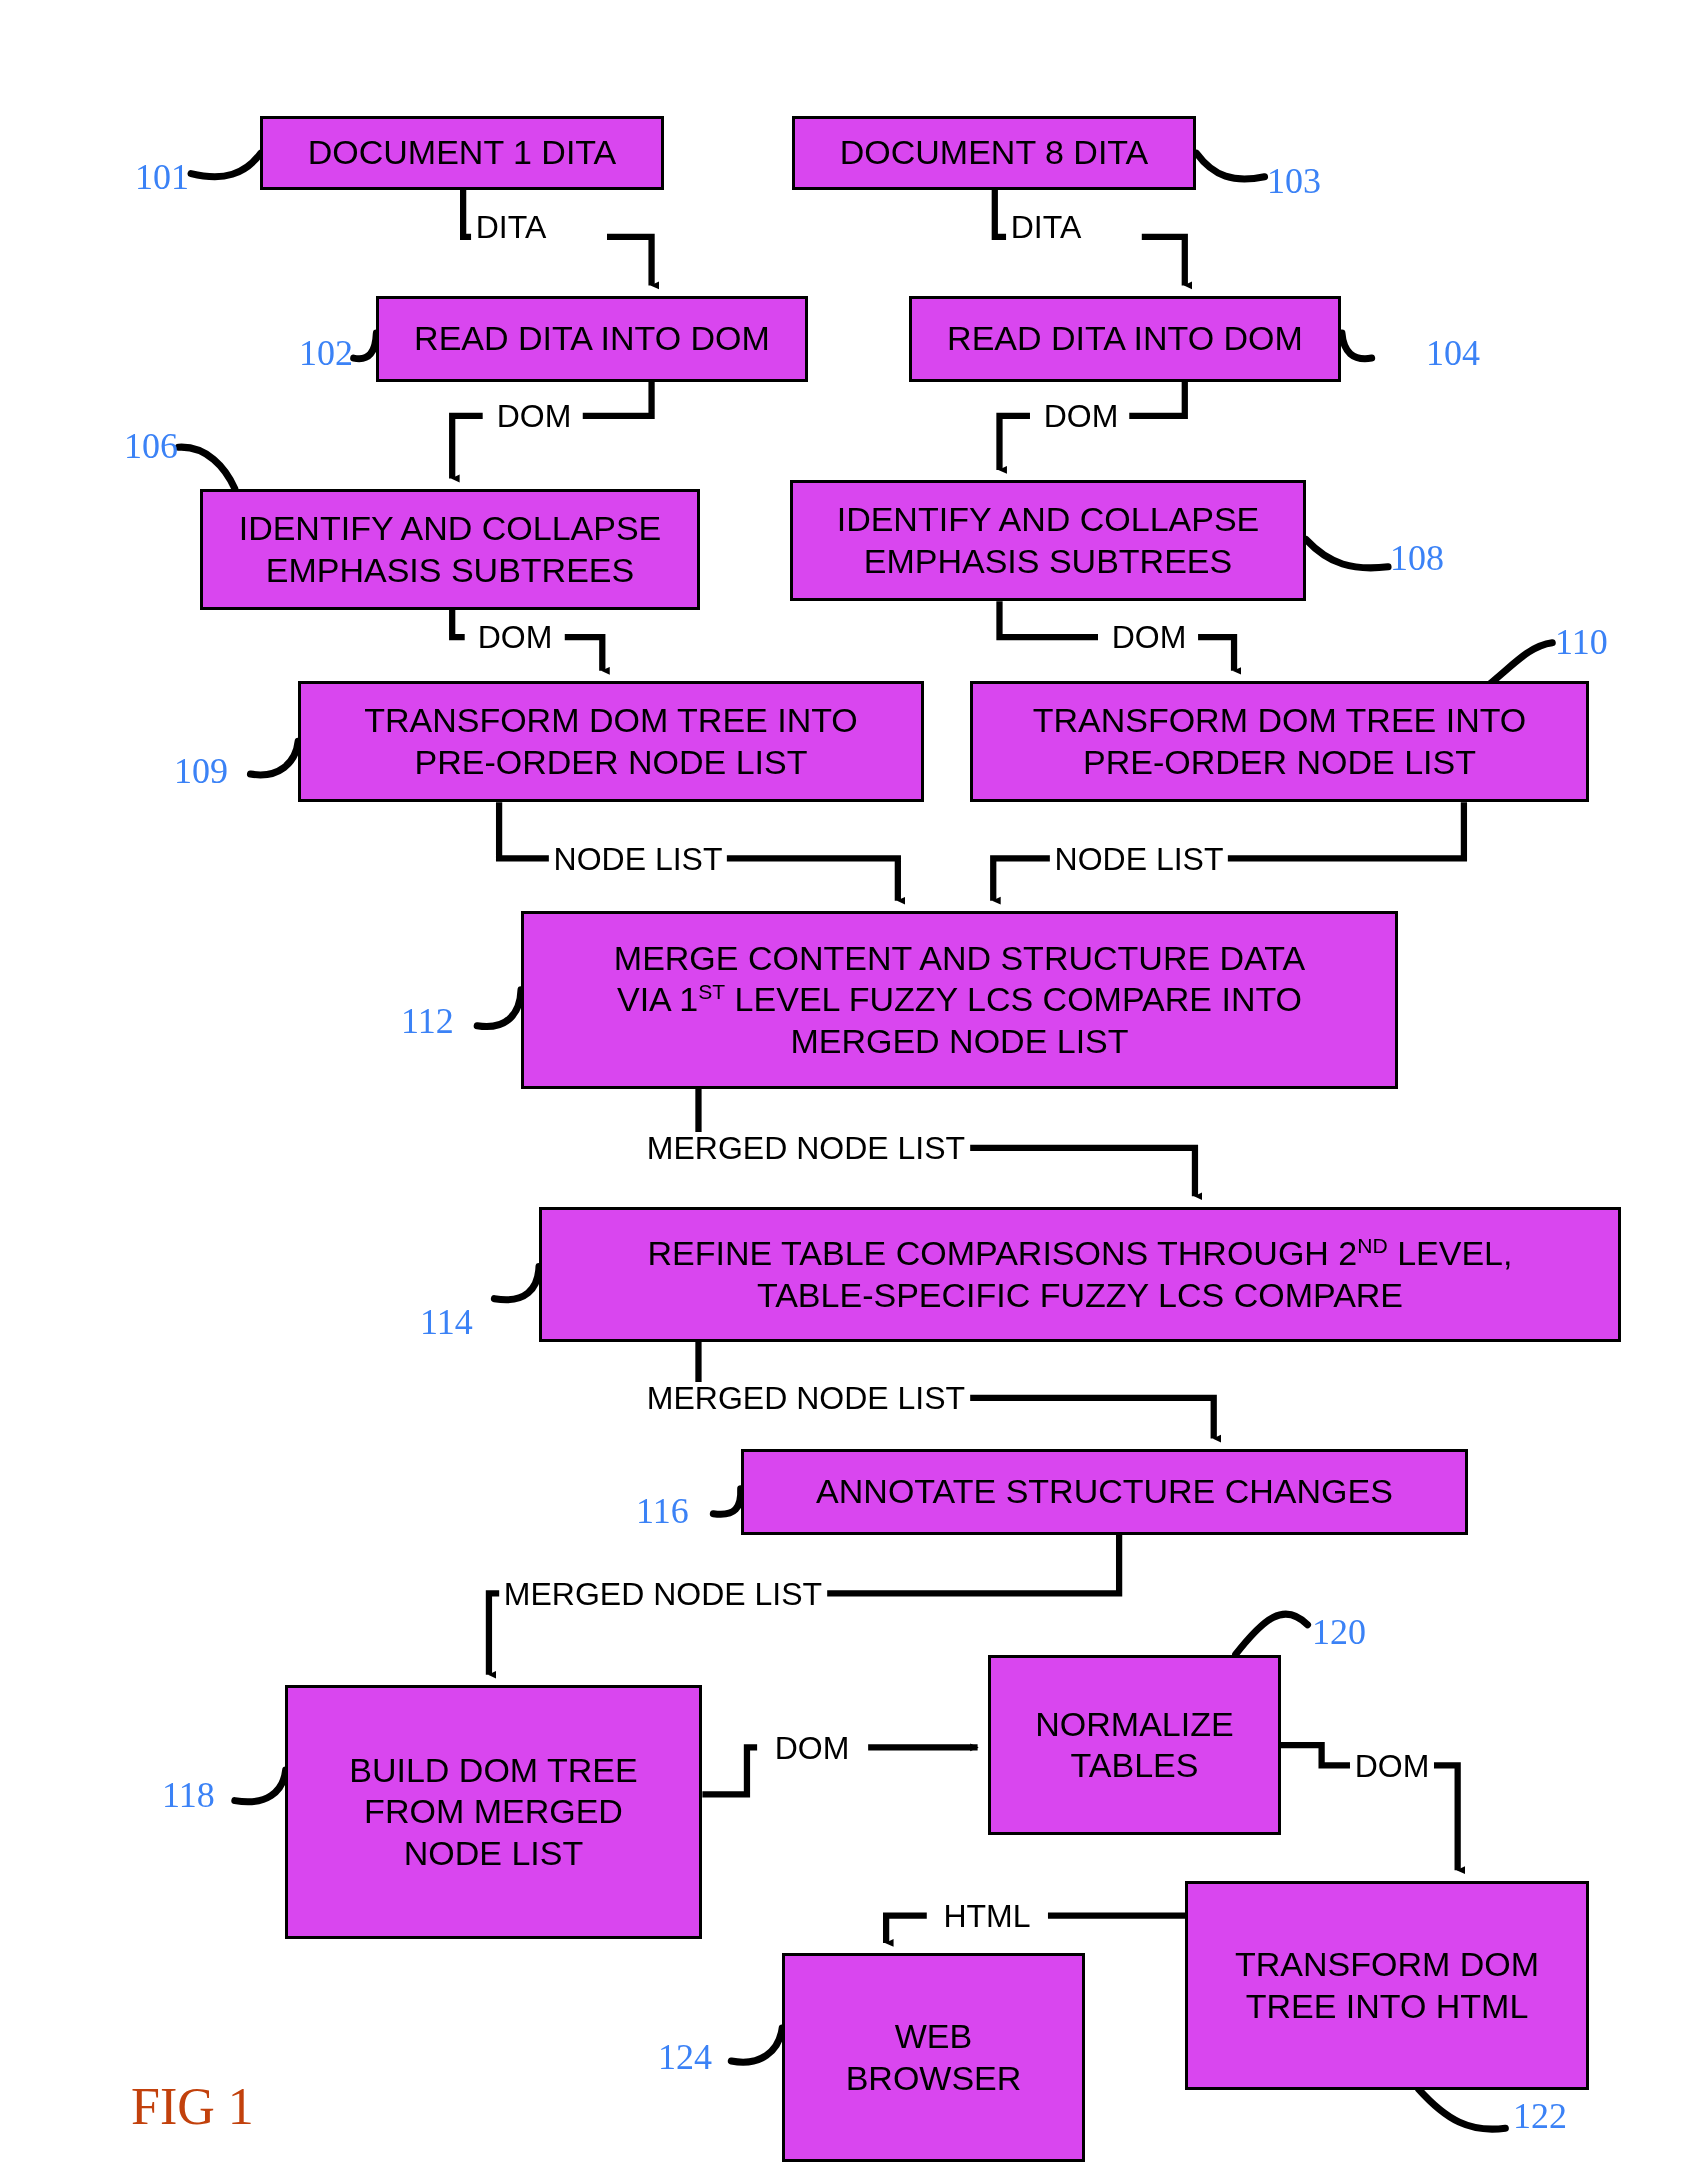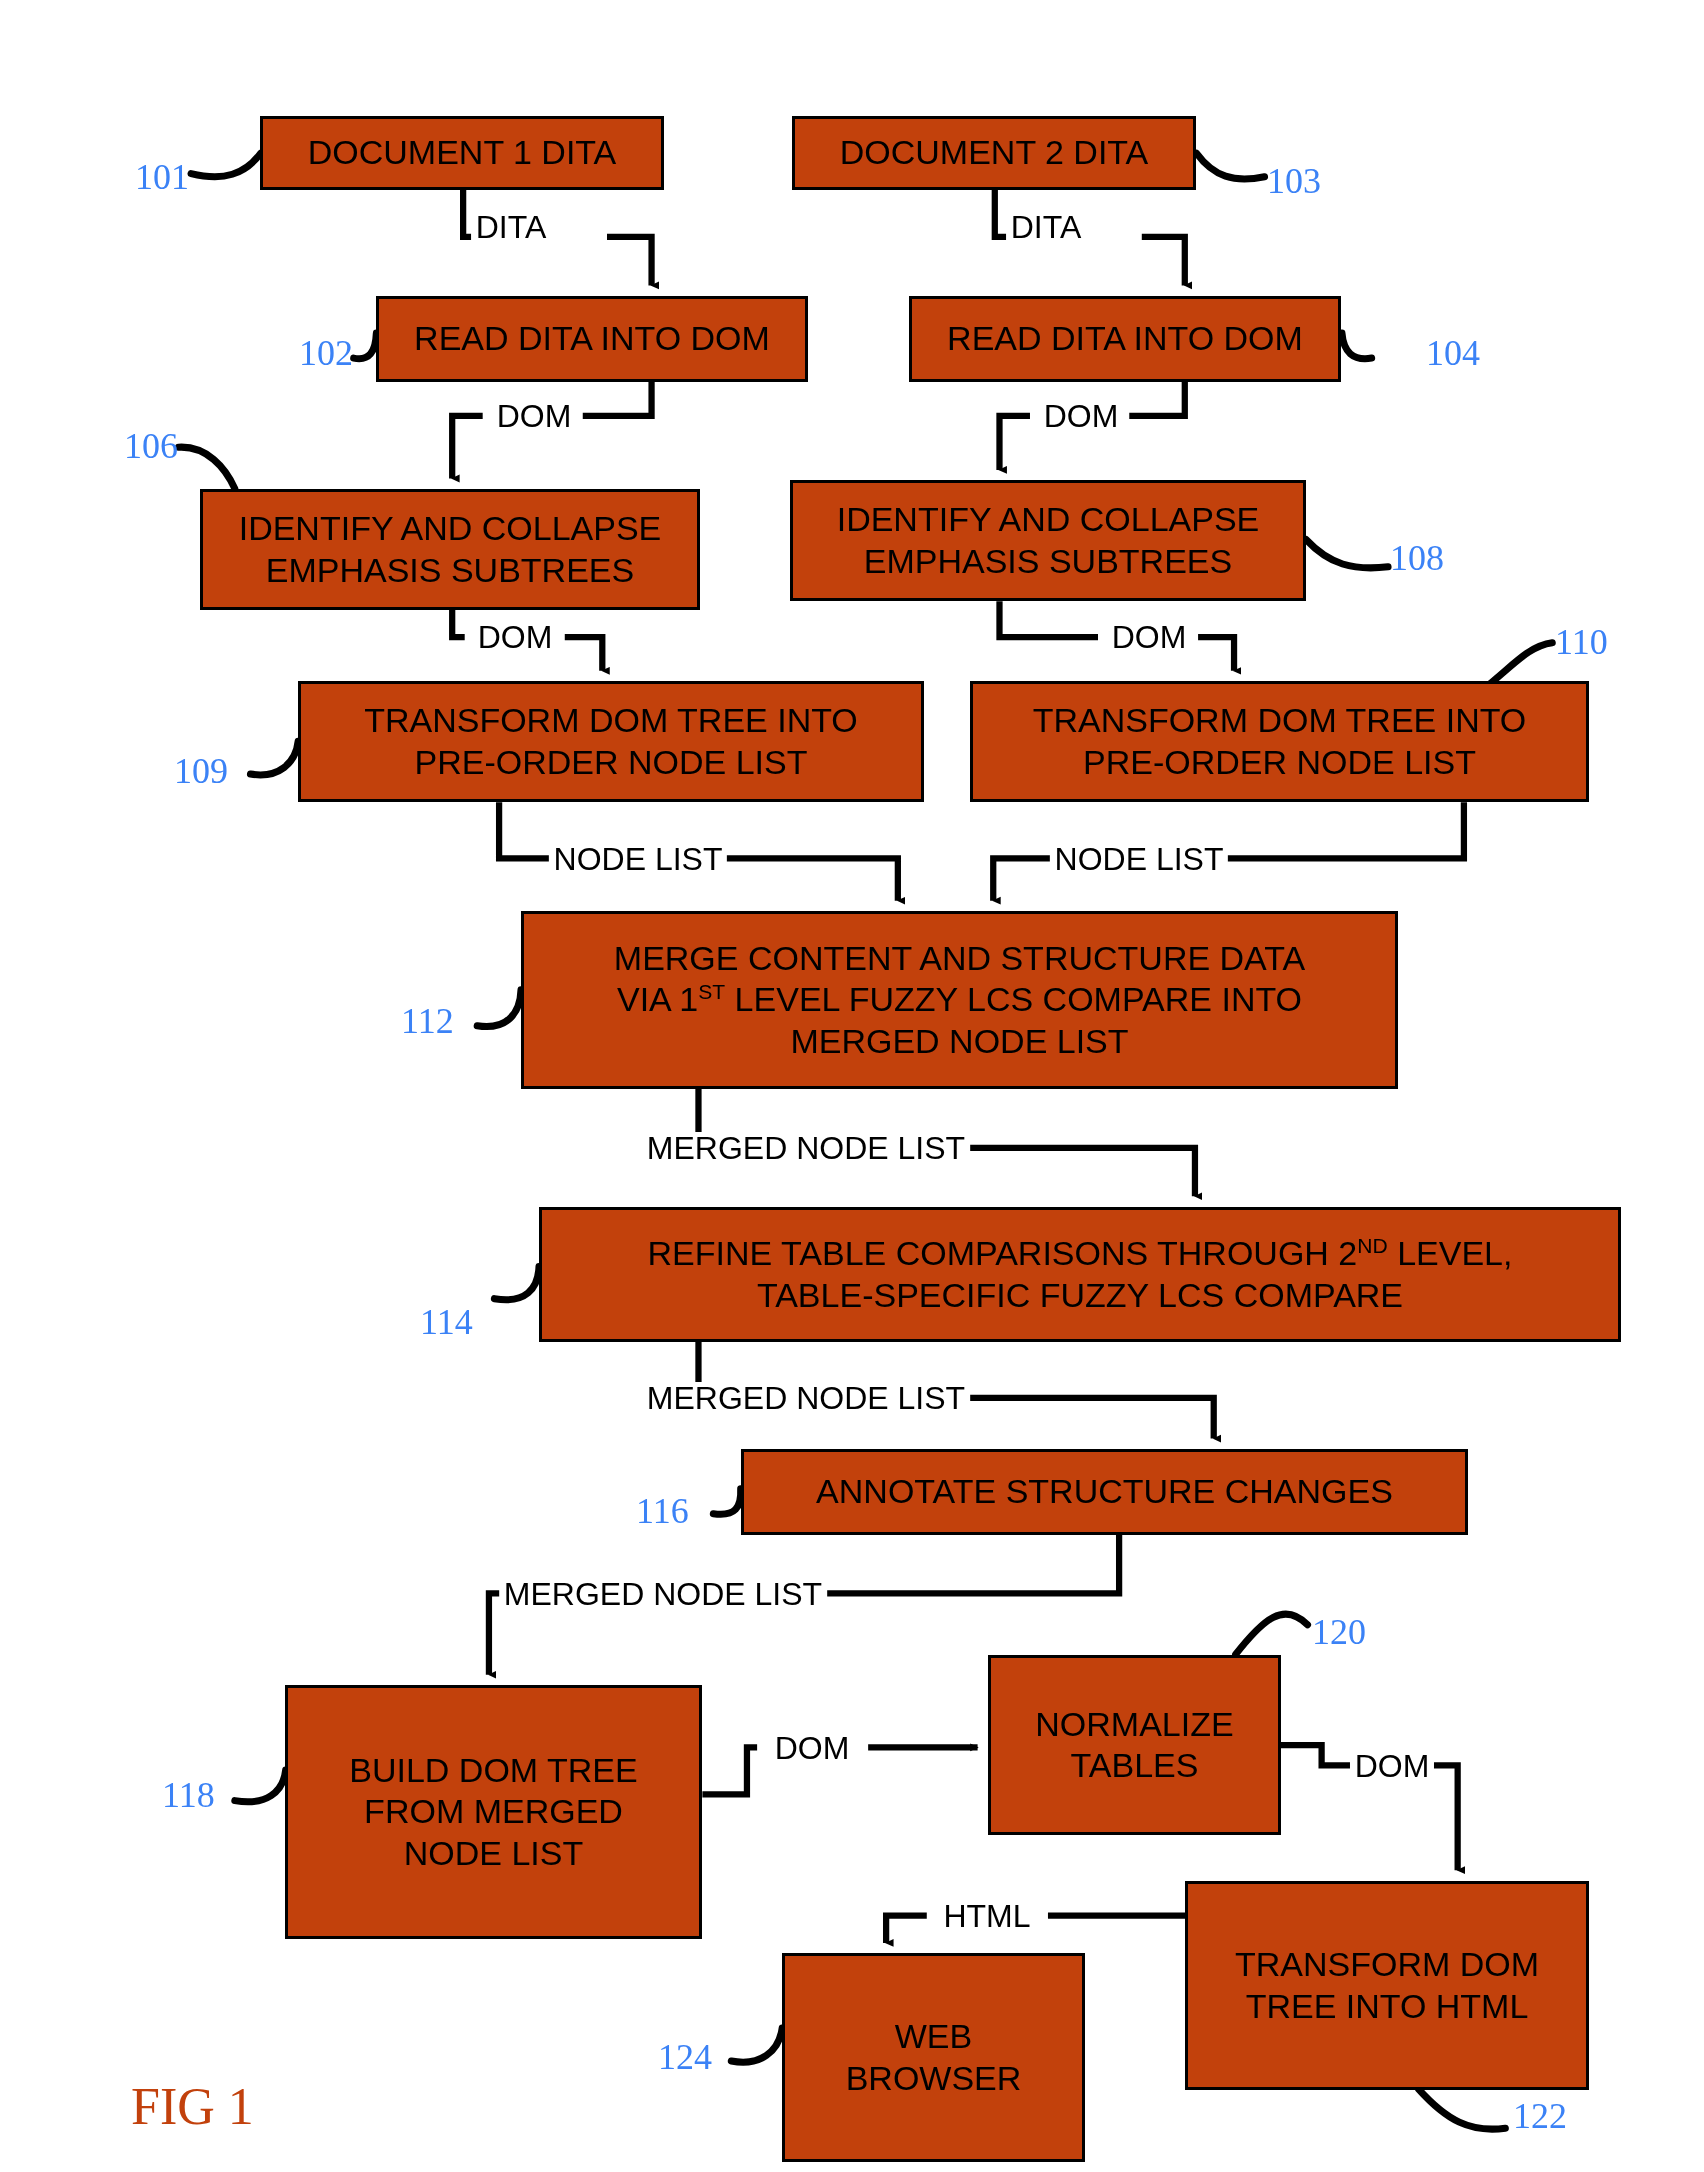--- a/index.html
+++ b/index.html
@@ -19,21 +19,21 @@
     position: absolute;
     top: 0;
     left: 0;
     width: 1705px;
     height: 2172px;
   }
   .node-box {
     position: absolute;
     box-sizing: border-box;
     border: 3.9px solid #000000;
-    background: #c2410c;
+    background: #d946ef;
     display: flex;
     align-items: center;
     justify-content: center;
     text-align: center;
     font-family: "Liberation Sans", sans-serif;
     font-size: 34px;
     line-height: 1.22;
     color: #000000;
     letter-spacing: 0px;
     padding: 3.1px 7.8px;
@@ -151,21 +151,21 @@
         <path d="M 1580 2116 C 1616 2070 1642 2048 1672 2078"></path>
         <path d="M 1814 2672 C 1850 2712 1880 2728 1925 2722"></path>
         <path d="M 935 2636 C 972 2643 996 2624 1000 2594"></path>
       </g>
   </svg>
 
   <div class="node-box" style="left:260px;top:116px;width:404px;height:74px;">
     <span class="txt">DOCUMENT 1 DITA</span>
   </div>
   <div class="node-box" style="left:792px;top:116px;width:404px;height:74px;">
-    <span class="txt">DOCUMENT 2 DITA</span>
+    <span class="txt">DOCUMENT 8 DITA</span>
   </div>
   <div class="node-box" style="left:376px;top:296px;width:432px;height:86px;">
     <span class="txt">READ DITA INTO DOM</span>
   </div>
   <div class="node-box" style="left:909px;top:296px;width:432px;height:86px;">
     <span class="txt">READ DITA INTO DOM</span>
   </div>
   <div class="node-box" style="left:200px;top:489px;width:500px;height:121px;">
     <span class="txt">IDENTIFY AND COLLAPSE
 EMPHASIS SUBTREES</span>

